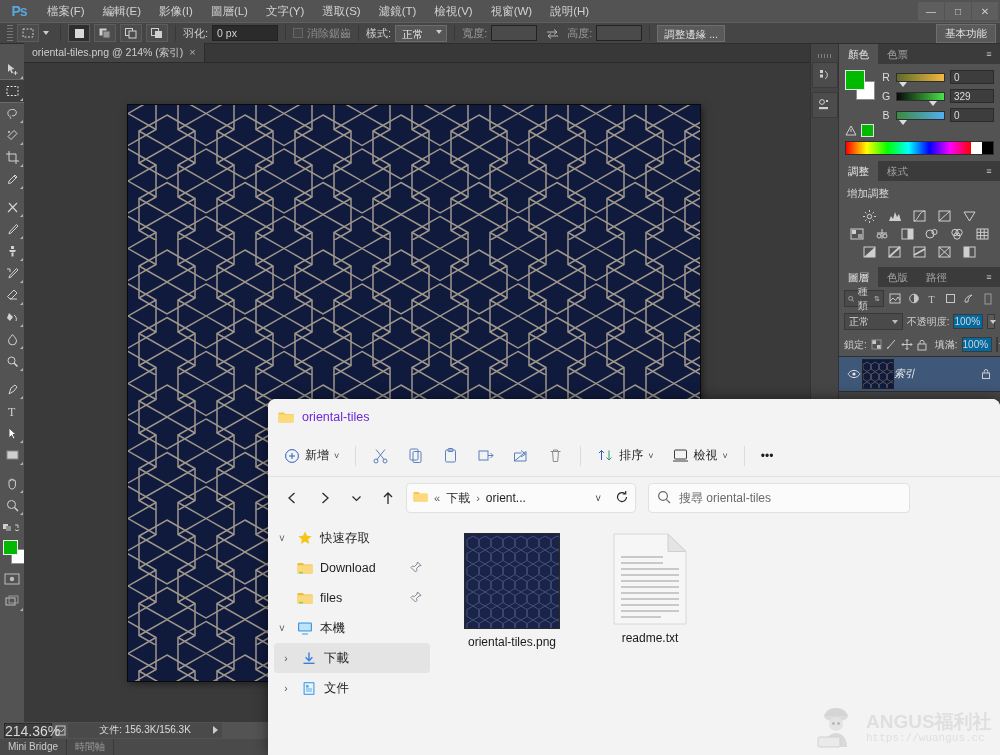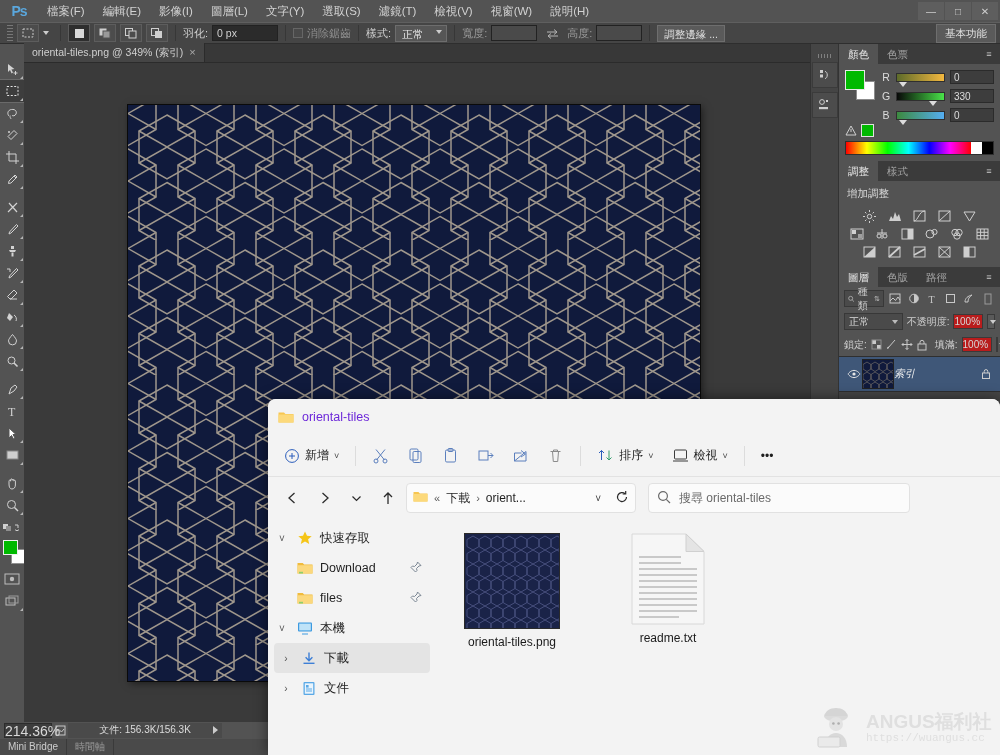--- a/index.html
+++ b/index.html
@@ -120,21 +120,21 @@
   
   .lrow { display:flex; align-items:center; gap:4px; padding:3px 5px; }
   .filter { flex:1; display:flex; align-items:center; gap:3px; background:#4a4a4a;
      border:1px solid #383838; height:17px; padding:0 3px; color:#d0d0d0; font-size:10px; }
   .licon { width:17px;height:17px;display:flex;align-items:center;justify-content:center;color:#c8c8c8;}
   .blend { background:#4a4a4a;border:1px solid #383838;height:17px;line-height:16px;color:#ddd;
      font-size:10px; width:84px; padding:0 12px 0 4px; position:relative;}
   .blend::after { content:""; position:absolute; right:4px;top:6px;width:0;height:0;
      border-left:3px solid transparent;border-right:3px solid transparent;border-top:4px solid #bbb;}
   .smalllab { color:#cfcfcf; font-size:10px; white-space:nowrap; }
-  .numbox { background:#b91c1c; border:1px solid #3a3a3a; color:#d5d5d5; font-size:10px;
+  .numbox { background:#0369a1; border:1px solid #3a3a3a; color:#d5d5d5; font-size:10px;
      height:15px; line-height:14px; width:30px; text-align:right; padding-right:3px; }
   .spin { width:11px;height:15px;background:#5a5a5a;border:1px solid #3a3a3a; position:relative;}
   .spin::after{content:"";position:absolute;left:2px;top:5px;width:0;height:0;
      border-left:3px solid transparent;border-right:3px solid transparent;border-top:4px solid #ccc;}
   .layerrow { display:flex; align-items:center; height:36px; background:#3f5778;
      border-top:1px solid #2f2f2f; border-bottom:1px solid #2f2f2f; padding:0 6px; }
   .layerthumb { width:32px;height:30px; border:1px solid #222; background:#101a3c; position:relative;
      overflow:hidden;}
   .layername { flex:1; color:#f0f0f0; font-size:10.5px; font-style:italic; }
 
@@ -178,21 +178,21 @@
      display:flex; align-items:center; padding:0 8px; gap:8px; font-size:12px; color:#6a6a6a;
      margin-left:8px; }
   .ex-body { display:flex; height:220px; }
   .ex-side { width:168px; padding-top:4px; }
   .side-row { display:flex; align-items:center; height:30px; padding-right:8px; font-size:12.5px;
      color:#1f1f1f; gap:6px; border-radius:4px; margin:0 6px; }
   .side-row.sel { background:#e4e4e4; }
   .chev { width:16px; text-align:center; color:#555; font-size:10px; }
   .side-ic { width:18px; display:flex; align-items:center; justify-content:center; }
   .pin { margin-left:auto; color:#8a8a8a; font-size:11px; }
-  .ex-content { flex:1; padding:14px 0 0 20px; display:flex; gap:44px; align-items:flex-start; }
+  .ex-content { flex:1; padding:14px 0 0 20px; display:flex; gap:26px; align-items:flex-start; }
   .file-item { width:112px; display:flex; flex-direction:column; align-items:center; gap:6px; }
   .file-label { font-size:12px; color:#1a1a1a; text-align:center; line-height:15px; word-break:break-all;
      max-width:104px; }
   .thumb-png { width:96px; height:96px; border:1px solid #2a2a2a; background:#1a2348; overflow:hidden;}
   .thumb-txt { width:74px; height:92px; position:relative; }
 
   
   .wm { position:absolute; right:6px; bottom:4px; width:178px; height:46px; opacity:.55;
      display:flex; align-items:center; gap:4px; pointer-events:none; }
   .wm-txt { display:flex; flex-direction:column; }
@@ -274,21 +274,21 @@
     </div>
     <span class="opt-lab" style="color:#9a9a9a">高度:</span>
     <div class="opt-in" style="width:46px;background:#4a4a4a"></div>
     <div class="opt-sep"></div>
     <div class="opt-btn">調整邊緣 ...</div>
     <div class="wsbtn">基本功能</div>
   </div>
 
   <div class="tabstrip">
     <div class="doctab">
-      <span>oriental-tiles.png @ 349% (索引)</span>
+      <span>oriental-tiles.png @ 214% (索引)</span>
       <span class="x">×</span>
     </div>
   </div>
 
   <div class="toolbar">
     <div class="tool">
       <svg width="13" height="13" viewBox="0 0 13 13">
           <path d="M2 1v8l2-2 1.6 3.4L7 9.6 5.4 6.4 8.4 6z" fill="#d2d2d2"></path>
           <path d="M9.5 8v4M7.5 10h4" stroke="#d2d2d2" stroke-width="1"></path>
         </svg>
@@ -502,21 +502,21 @@
             <div class="slider" style="background:linear-gradient(to right,#5d6b2a,#f3b83f)">
                 <div class="knob" style="left:2px"></div>
               </div>
             <div class="cval">0</div>
           </div>
           <div class="colorrow">
             <span class="cl">G</span>
             <div class="slider" style="background:linear-gradient(to right,#080808,#49e249)">
                 <div class="knob" style="left:68%"></div>
               </div>
-            <div class="cval">330</div>
+            <div class="cval">329</div>
           </div>
           <div class="colorrow">
             <span class="cl">B</span>
             <div class="slider" style="background:linear-gradient(to right,#3c8a3f,#55aef2)">
                 <div class="knob" style="left:2px"></div>
               </div>
             <div class="cval">0</div>
           </div>
         </div>
       </div>

